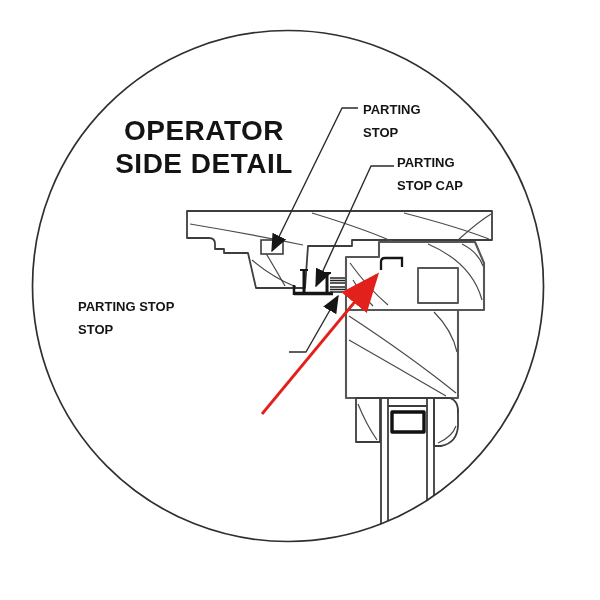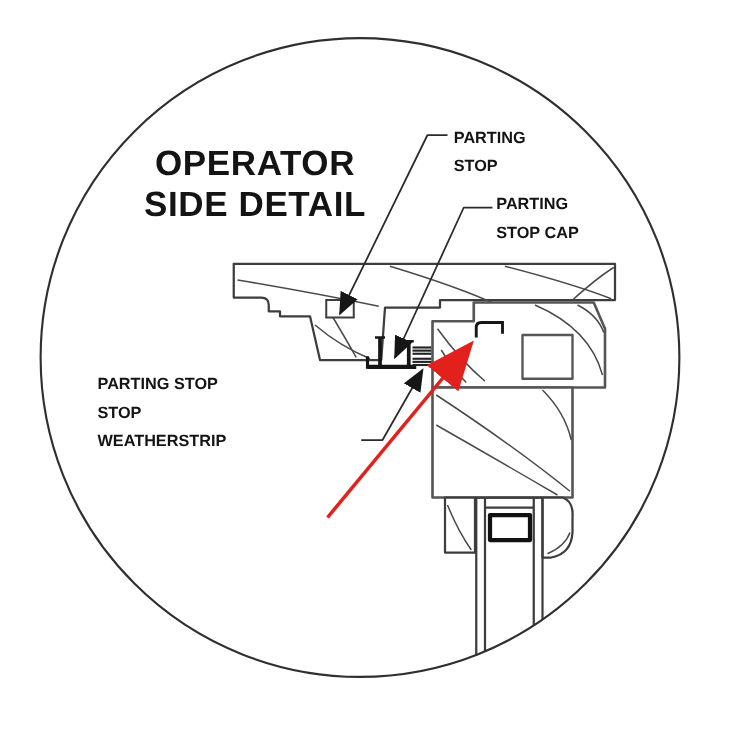--- a/index.html
+++ b/index.html
@@ -127,17 +127,16 @@
   </div>
 
   <div class="lbl lbl-parting-stop-cap">
     <div>PARTING</div>
     <div>STOP CAP</div>
   </div>
 
   <div class="lbl lbl-pile">
     <div>PARTING STOP</div>
     <div>STOP</div>
-    <div>WEATHERSTRIP</div>
   </div>
 
 
 </div>
 
 </body></html>

